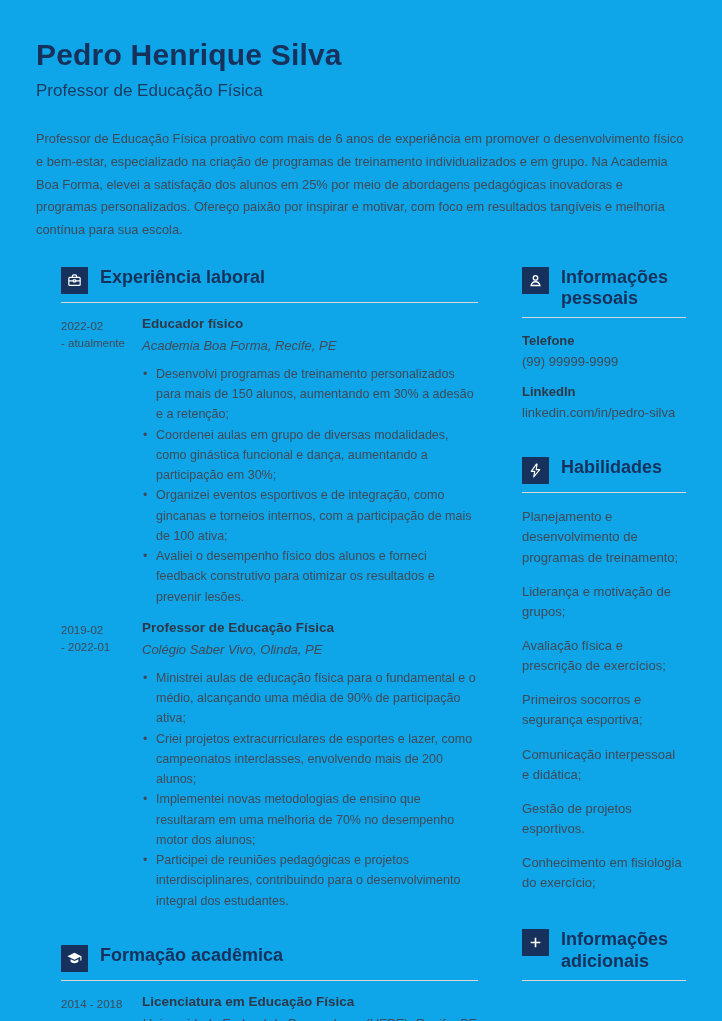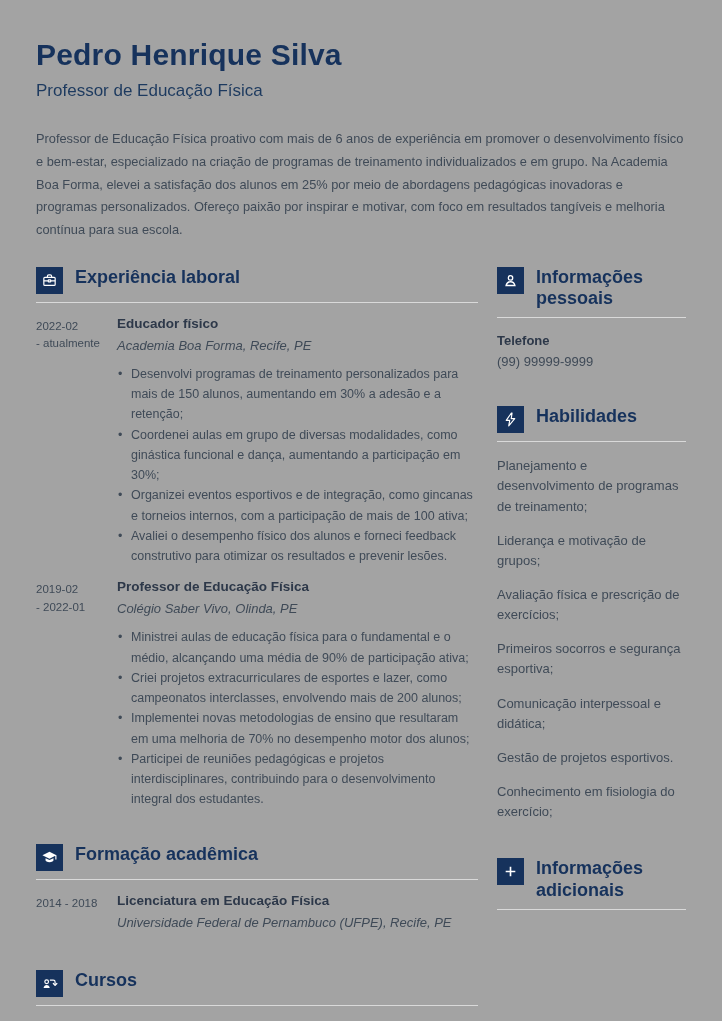--- a/index.html
+++ b/index.html
@@ -3,42 +3,42 @@
 <meta charset="utf-8">
 <style>
   * { margin: 0; padding: 0; box-sizing: border-box; }
   html, body { background: #ffffff; }
   body {
     width: 722px; height: 1021px;
     font-family: "Liberation Sans", sans-serif;
     color: #3f4a57;
     overflow: hidden;
   }
-  .page { width: 722px; height: 1021px; padding: 38px 36px 0 36px; background: #a3a3a3; }
+  .page { width: 722px; height: 1021px; padding: 38px 36px 0 36px; background: #0ea5e9; }
 
   
   .name { font-size: 30px; font-weight: bold; color: #16325c; letter-spacing: .2px; }
   .subtitle { font-size: 17px; color: #1d3a5f; margin-top: 9px; }
   .summary { font-size: 12.8px; line-height: 1.78; color: #3f4a57; margin-top: 27px; }
 
   
   .columns { display: flex; margin-top: 25px; gap: 19px; }
   .left-col { width: 442px; flex: 0 0 442px; }
   .right-col { flex: 1; min-width: 0; }
 
   
   .sec-head { display: flex; align-items: flex-start; gap: 12px; border-bottom: 1px solid #d9d9d9; padding-bottom: 8px; }
   .icon-box {
     width: 27px; height: 27px; flex: 0 0 27px;
     background: #16325c; display: flex; align-items: center; justify-content: center;
   }
   .icon-box svg { width: 17px; height: 17px; display: block; }
   .sec-title { font-size: 18px; font-weight: bold; color: #16325c; line-height: 1.18; }
 
-  section { margin-bottom: 30px; }
+  section { margin-bottom: 30px; margin-left: 25px; }
   .right-col section { margin-bottom: 28px; }
 
   
   .entry { display: flex; margin-top: 13px; }
   .date-col { width: 81px; flex: 0 0 81px; font-size: 11.5px; line-height: 1.5; color: #3f4a57; padding-top: 2px; }
   .entry-body { flex: 1; min-width: 0; }
   .role { font-size: 13.5px; font-weight: bold; color: #2d3849; }
   .org { font-size: 13px; font-style: italic; color: #3f4a57; margin-top: 7px; }
   ul.bullets { list-style: none; margin-top: 11px; }
   ul.bullets li {
@@ -161,20 +161,24 @@
               <circle cx="12" cy="8.3" r="3.1"></circle>
               <path d="M5.8 19c.8-3.6 3.2-5.3 6.2-5.3s5.4 1.7 6.2 5.3z"></path>
             </svg>
           </span>
           <h2 class="sec-title">Informações pessoais</h2>
         </div>
         <div class="contact-pair">
           <div class="contact-label">Telefone</div>
           <div class="contact-value">(99) 99999-9999</div>
         </div>
+        <div class="contact-pair">
+          <div class="contact-label">LinkedIn</div>
+          <div class="contact-value">linkedin.com/in/pedro-silva</div>
+        </div>
       </section>
 
       <section style="margin-top:37px;">
         <div class="sec-head">
           <span class="icon-box">
             <svg viewBox="0 0 24 24" fill="none" stroke="#ffffff" stroke-width="1.6" stroke-linejoin="round">
               <path d="M13.2 3 6 13.2h4.9L9.5 21 18 10.8h-5l1.2-7.8z"></path>
             </svg>
           </span>
           <h2 class="sec-title">Habilidades</h2>

